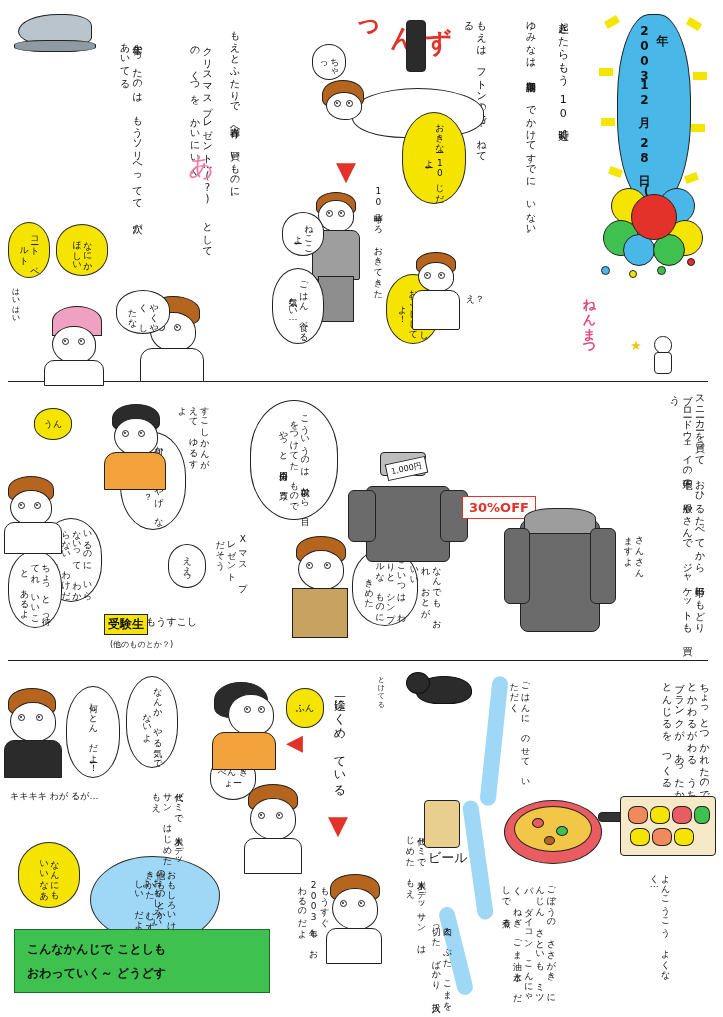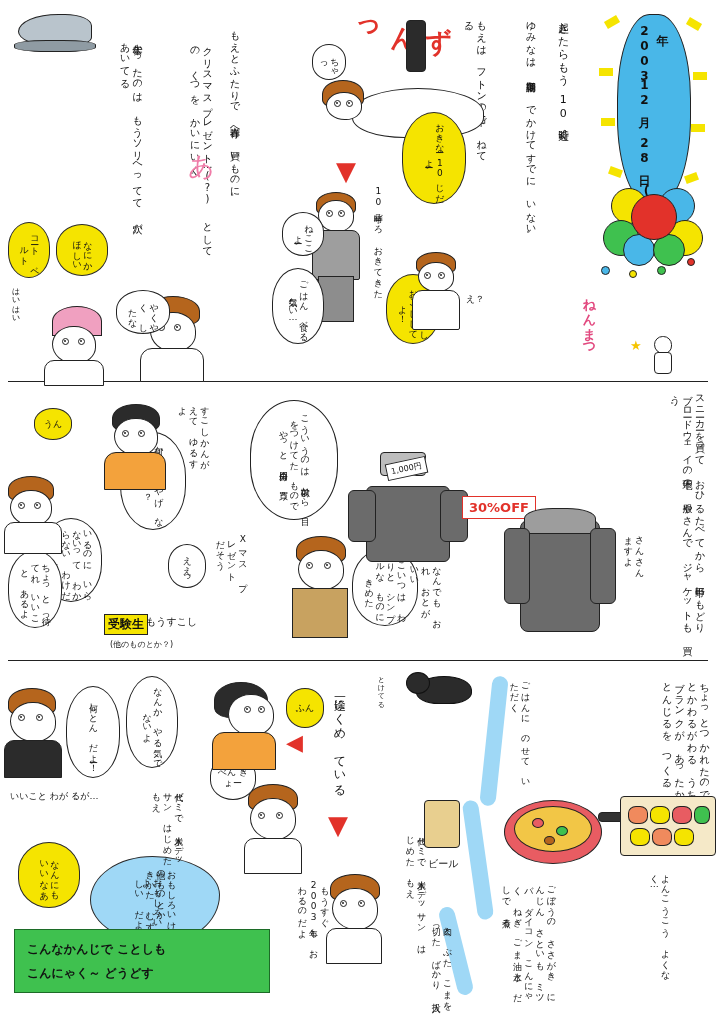--- a/index.html
+++ b/index.html
@@ -395,21 +395,21 @@
   <div class="head" style="left:228px;top:694px;width:44px;height:40px;"></div>
   <div class="eye" style="left:244px;top:706px;">
       <i class="p"></i>
     </div>
   <div class="eye" style="left:258px;top:706px;">
       <i class="p"></i>
     </div>
   <div class="body-shape" style="left:212px;top:732px;width:62px;height:36px;background:#f3a23c;border-radius:12px 12px 0 0;"></div>
   <div class="arrow-red-h" style="left:286px;top:732px;">◀</div>
 
-  <div class="kikikiki" style="left:10px;top:790px;">いいこと わが るが…</div>
+  <div class="kikikiki" style="left:10px;top:790px;">キキキキ わが るが…</div>
   <div class="bubble bubble-yellow" style="left:18px;top:842px;width:62px;height:66px;">
     <div class="btxt">なんにも いいなあ</div>
   </div>
   <div class="bubble bubble-blue bubble-cloud" style="left:90px;top:856px;width:130px;height:88px;">
     <div class="btxt">おもしろいけど 他のものとか かきかた むずかしい だよ</div>
   </div>
   <div class="htext" style="left:140px;top:872px;font-size:9px;writing-mode:vertical-rl;text-orientation:upright;height:56px;">おもしろいよ</div>
 
   <div class="vtext" style="left:150px;top:786px;height:82px;font-size:9px;">代ゼミで 木炭 デッサン はじめた もえ</div>
 
@@ -446,21 +446,21 @@
   <div class="stream" style="left:448px;top:906px;width:16px;height:90px;border-radius:8px;transform:rotate(-14deg);"></div>
 
   <div class="vtext" style="left:660px;top:676px;height:134px;">ちょっとつかれたので 父とかわるがわる うちにブランクが あったから とんじるを つくる。</div>
   <div class="vtext" style="left:500px;top:880px;height:124px;font-size:9px;">ごぼうの ささがき にんじん さといも ミツバ ダイコン こんにゃく ねぎ ごま油 水と だしで 煮る</div>
   <div class="vtext" style="left:430px;top:920px;height:90px;font-size:9px;">肉と ぶた こまを 切った ばかり 投入</div>
   <div class="vtext" style="left:508px;top:676px;height:110px;font-size:9px;">ごはんに のせて いただく</div>
   <div class="vtext" style="left:648px;top:868px;height:110px;font-size:9px;">よんこうこう よくなく…</div>
   <div class="vtext" style="left:404px;top:830px;height:120px;font-size:9px;">代ゼミで 木炭 デッサン はじめた もえ</div>
 
   <div class="body-shape" style="left:424px;top:800px;width:34px;height:46px;background:#e8cf8f;border-radius:4px;"></div>
-  <div class="htext" style="left:428px;top:850px;font-size:10px;margin-top:8px;">ビール</div>
+  <div class="htext" style="left:428px;top:850px;font-size:13px;">ビール</div>
 
   <div class="pan" style="left:504px;top:800px;width:96px;height:62px;background:#e85c62;border-radius:50%;"></div>
   <div class="pan" style="left:514px;top:806px;width:76px;height:44px;background:#f2c646;border-radius:50%;"></div>
   <div class="dot" style="left:532px;top:818px;width:10px;height:8px;background:#e85c62;border:1px solid #222;"></div>
   <div class="dot" style="left:556px;top:826px;width:10px;height:8px;background:#3fc14f;border:1px solid #222;"></div>
   <div class="dot" style="left:544px;top:836px;width:9px;height:7px;background:#b5651d;border:1px solid #222;"></div>
   <div class="body-shape" style="left:598px;top:812px;width:30px;height:8px;background:#333;border-radius:4px;"></div>
 
   <div class="sushi-box" style="left:620px;top:796px;width:94px;height:58px;background:#f5e9c8;border-radius:4px;"></div>
   <div class="sushi" style="left:628px;top:806px;width:18px;height:16px;background:#f08a5d;"></div>
@@ -470,16 +470,16 @@
   <div class="sushi" style="left:630px;top:828px;width:18px;height:16px;background:#f5e400;"></div>
   <div class="sushi" style="left:652px;top:828px;width:18px;height:16px;background:#f08a5d;"></div>
   <div class="sushi" style="left:674px;top:828px;width:18px;height:16px;background:#f5e400;"></div>
 
   <div class="star" style="left:630px;top:338px;">★</div>
   <div class="head" style="left:654px;top:336px;width:16px;height:16px;"></div>
   <div class="body-shape" style="left:654px;top:352px;width:16px;height:20px;border-radius:4px;"></div>
 
   <div class="banner" style="left:14px;top:929px;width:254px;height:62px;border-radius:0;">
     <div class="htext" style="left:12px;top:12px;">こんなかんじで ことしも</div>
-    <div class="htext" style="left:12px;top:36px;">こんにゃく～  どうどす</div>
+    <div class="htext" style="left:12px;top:36px;">おわっていく～  どうどす</div>
   </div>
 
 </div>
 
 </body></html>

